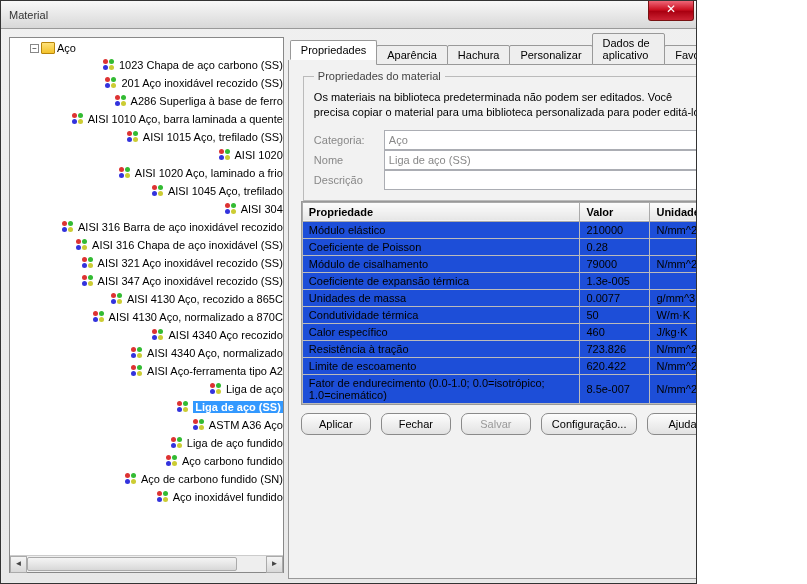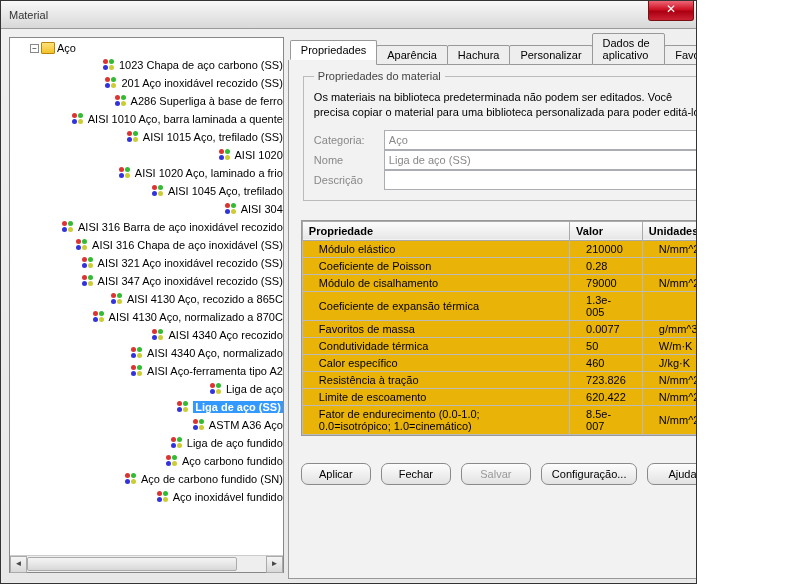--- a/index.html
+++ b/index.html
@@ -128,21 +128,21 @@
   }
   .tab.active {
     background: #fff; border-bottom: 1px solid #fff;
     top: 1px;
   }
   .tab-content {
     flex: 1;
     background: #f2f2f2;
     border: 1px solid #999; border-top: none;
     padding: 10px 12px 8px 12px;
-    display: flex; flex-direction: column; gap: 19px;
+    display: flex; flex-direction: column; gap: 0;
   }
   fieldset.matprops {
     border: 1px solid #bbb;
     padding: 6px 10px 10px 10px;
   }
   fieldset.matprops legend { color: #444; padding: 0 4px; }
   .note { margin: 2px 0 10px 0; line-height: 1.35; }
   .formrow {
     display: flex; align-items: center; margin: 0 0;
   }
@@ -160,22 +160,22 @@
   table.prop-table {
     width: 100%; border-collapse: collapse;
     font-size: 11px;
   }
   table.prop-table th {
     background: linear-gradient(to bottom,#fdfdfd,#e6e6e6);
     border: 1px solid #aaa; padding: 3px 6px;
     text-align: left; font-weight: bold;
   }
   table.prop-table td {
-    border: 1px solid #bbb; padding: 2px 16px;
-    background: #eab308;
+    border: 1px solid #bbb; padding: 2px 6px;
+    background: #1d4ed8;
   }
   table.prop-table td.val { width: 70px; }
   table.prop-table td.unit { width: 66px; }
 
   .buttonbar {
     display: flex; justify-content: center; gap: 10px;
     padding: 8px 0 2px 0;
   }
   .btn {
     min-width: 70px; height: 22px;
@@ -369,21 +369,21 @@
                   <td>Módulo de cisalhamento</td>
                   <td class="val">79000</td>
                   <td class="unit">N/mm^2</td>
                 </tr>
                 <tr>
                   <td>Coeficiente de expansão térmica</td>
                   <td class="val">1.3e-005</td>
                   <td class="unit"></td>
                 </tr>
                 <tr>
-                  <td>Favoritos de massa</td>
+                  <td>Unidades de massa</td>
                   <td class="val">0.0077</td>
                   <td class="unit">g/mm^3</td>
                 </tr>
                 <tr>
                   <td>Condutividade térmica</td>
                   <td class="val">50</td>
                   <td class="unit">W/m·K</td>
                 </tr>
                 <tr>
                   <td>Calor específico</td>

